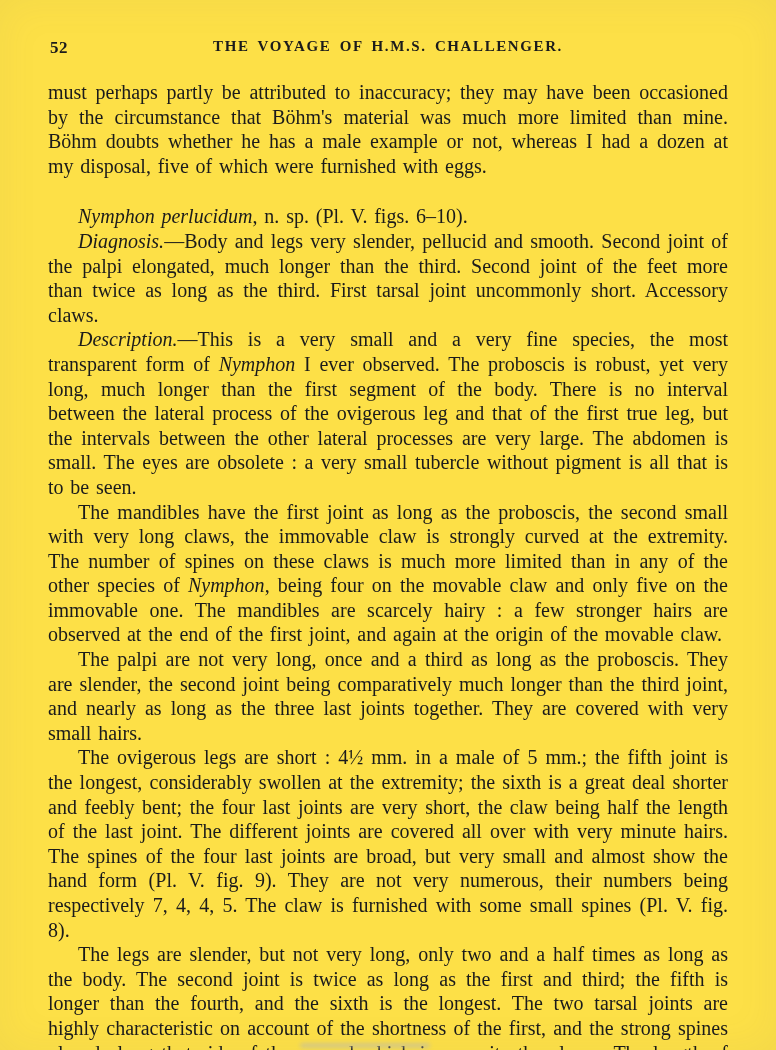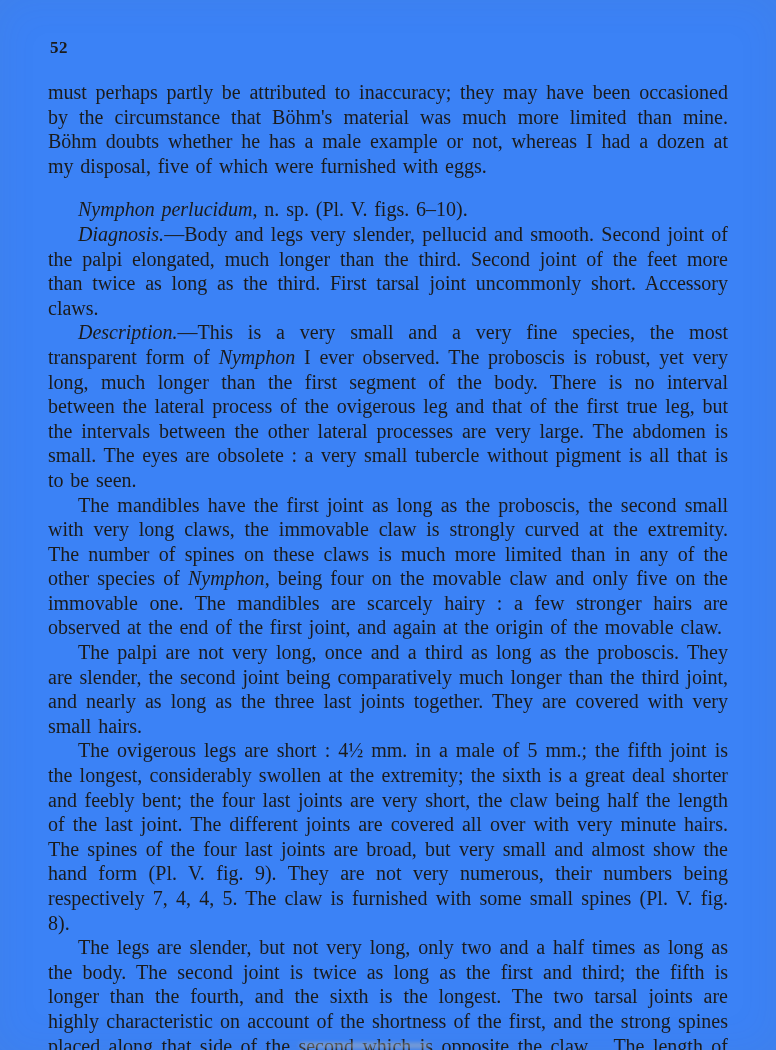--- a/index.html
+++ b/index.html
@@ -6,21 +6,21 @@
     margin: 0;
     padding: 0;
     background: #e9e8e4;
     font-family: "Liberation Serif", "DejaVu Serif", serif;
   }
   .page {
     position: relative;
     width: 776px;
     height: 1050px;
     margin: 0 auto;
-    background: #3b82f6;
+    background: #fde047;
     color: #1b1b1b;
     overflow: hidden;
     box-shadow: inset 0 0 40px rgba(120,115,100,0.08);
   }
   .page-header {
     position: absolute;
     top: 38px;
     left: 48px;
     right: 48px;
     height: 22px;
@@ -48,41 +48,42 @@
     width: 680px;
   }
   .para {
     margin: 0;
     text-align: justify;
     font-size: 20px;
     line-height: 24.6px;
     word-spacing: 0.09em;
   }
   .para.indent { text-indent: 30px; }
-  .species-heading { margin-top: 19px; }
+  .species-heading { margin-top: 26px; }
   .it { font-style: italic; }
   .scan-artifact {
     position: absolute;
     bottom: 2px;
     left: 300px;
     width: 130px;
     height: 5px;
     background: #b9b8b2;
     border-radius: 3px;
     filter: blur(2px);
     opacity: 0.55;
   }
 </style>
 </head>
 <body>
 
 <div class="page">
 
   <header class="page-header">
     <span class="page-number">52</span>
+    <span class="running-title">THE VOYAGE OF H.M.S. CHALLENGER.</span>
   </header>
 
   <main class="page-body">
 
     <p class="para"><span>must perhaps partly be attributed to inaccuracy; they may have been occasioned by the circumstance that Böhm's material was much more limited than mine.  Böhm doubts whether he has a male example or not, whereas I had a dozen at my disposal, five of which were furnished with eggs.</span></p>
 
     <p class="para indent species-heading"><span class="it">Nymphon perlucidum</span><span>, n. sp. (Pl. V. figs. 6–10).</span></p>
 
     <p class="para indent"><span class="it">Diagnosis.</span><span>—Body and legs very slender, pellucid and smooth.  Second joint of the palpi elongated, much longer than the third.  Second joint of the feet more than twice as long as the third.  First tarsal joint uncommonly short.  Accessory claws.</span></p>
 

